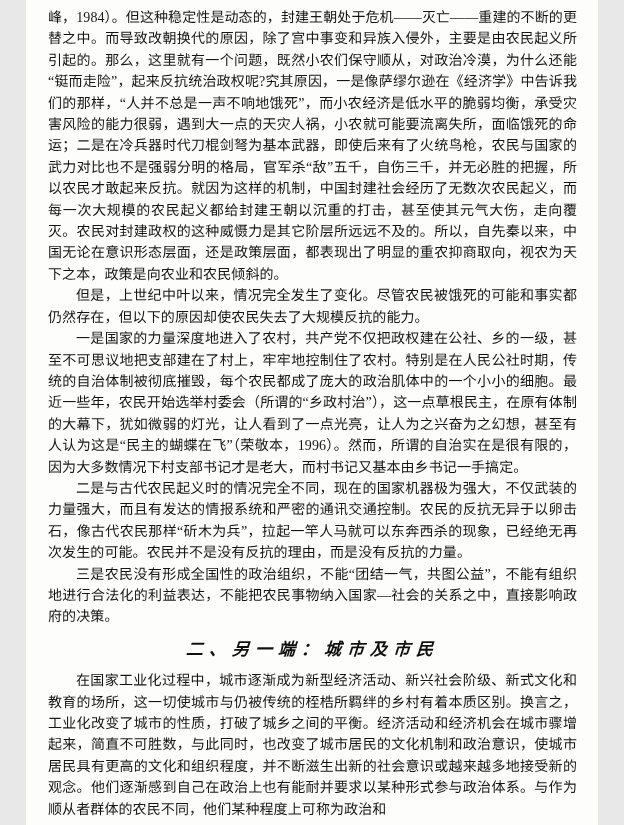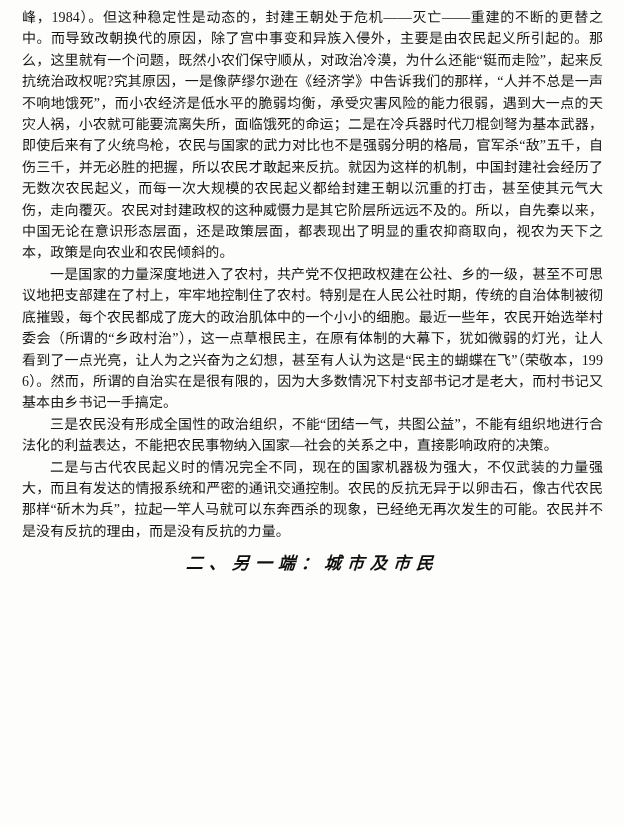--- a/index.html
+++ b/index.html
@@ -2,21 +2,21 @@
 <html lang="zh-CN"><head>
 <meta charset="utf-8">
 <style>
   html, body {
     margin: 0;
     padding: 0;
     background: #e8e8e8;
   }
   .page {
     position: relative;
-    width: 624px;
+    width: 572px;
     height: 825px;
     margin: 0 auto;
     box-sizing: border-box;
     background: #fdfdfc;
     padding: 7px 21px 0 22px;
     font-family: "Liberation Serif", "DejaVu Serif", serif;
     color: #151515;
     font-size: 14px;
     line-height: 21.4px;
     overflow: hidden;
@@ -40,17 +40,19 @@
     letter-spacing: 6px;
     transform: skewX(-4deg);
     color: #101010;
   }
 </style>
 </head>
 <body>
 
 <div class="page">
   <p class="para">峰，1984）。但这种稳定性是动态的，封建王朝处于危机——灭亡——重建的不断的更替之中。而导致改朝换代的原因，除了宫中事变和异族入侵外，主要是由农民起义所引起的。那么，这里就有一个问题，既然小农们保守顺从，对政治冷漠，为什么还能“铤而走险”，起来反抗统治政权呢?究其原因，一是像萨缪尔逊在《经济学》中告诉我们的那样，“人并不总是一声不响地饿死”，而小农经济是低水平的脆弱均衡，承受灾害风险的能力很弱，遇到大一点的天灾人祸，小农就可能要流离失所，面临饿死的命运；二是在冷兵器时代刀棍剑弩为基本武器，即使后来有了火统鸟枪，农民与国家的武力对比也不是强弱分明的格局，官军杀“敌”五千，自伤三千，并无必胜的把握，所以农民才敢起来反抗。就因为这样的机制，中国封建社会经历了无数次农民起义，而每一次大规模的农民起义都给封建王朝以沉重的打击，甚至使其元气大伤，走向覆灭。农民对封建政权的这种威慑力是其它阶层所远远不及的。所以，自先秦以来，中国无论在意识形态层面，还是政策层面，都表现出了明显的重农抑商取向，视农为天下之本，政策是向农业和农民倾斜的。</p>
+  <p class="para indent">但是，上世纪中叶以来，情况完全发生了变化。尽管农民被饿死的可能和事实都仍然存在，但以下的原因却使农民失去了大规模反抗的能力。</p>
   <p class="para indent">一是国家的力量深度地进入了农村，共产党不仅把政权建在公社、乡的一级，甚至不可思议地把支部建在了村上，牢牢地控制住了农村。特别是在人民公社时期，传统的自治体制被彻底摧毁，每个农民都成了庞大的政治肌体中的一个小小的细胞。最近一些年，农民开始选举村委会（所谓的“乡政村治”），这一点草根民主，在原有体制的大幕下，犹如微弱的灯光，让人看到了一点光亮，让人为之兴奋为之幻想，甚至有人认为这是“民主的蝴蝶在飞”（荣敬本，1996）。然而，所谓的自治实在是很有限的，因为大多数情况下村支部书记才是老大，而村书记又基本由乡书记一手搞定。</p>
+  <p class="para indent">二是与古代农民起义时的情况完全不同，现在的国家机器极为强大，不仅武装的力量强大，而且有发达的情报系统和严密的通讯交通控制。农民的反抗无异于以卵击石，像古代农民那样“斫木为兵”，拉起一竿人马就可以东奔西杀的现象，已经绝无再次发生的可能。农民并不是没有反抗的理由，而是没有反抗的力量。</p>
   <p class="para indent">三是农民没有形成全国性的政治组织，不能“团结一气，共图公益”，不能有组织地进行合法化的利益表达，不能把农民事物纳入国家—社会的关系之中，直接影响政府的决策。</p>
-  <p class="para indent">二是与古代农民起义时的情况完全不同，现在的国家机器极为强大，不仅武装的力量强大，而且有发达的情报系统和严密的通讯交通控制。农民的反抗无异于以卵击石，像古代农民那样“斫木为兵”，拉起一竿人马就可以东奔西杀的现象，已经绝无再次发生的可能。农民并不是没有反抗的理由，而是没有反抗的力量。</p>
   <h2 class="section-heading">二、另一端：城市及市民</h2>
+  <p class="para indent">在国家工业化过程中，城市逐渐成为新型经济活动、新兴社会阶级、新式文化和教育的场所，这一切使城市与仍被传统的桎梏所羁绊的乡村有着本质区别。换言之，工业化改变了城市的性质，打破了城乡之间的平衡。经济活动和经济机会在城市骤增起来，简直不可胜数，与此同时，也改变了城市居民的文化机制和政治意识，使城市居民具有更高的文化和组织程度，并不断滋生出新的社会意识或越来越多地接受新的观念。他们逐渐感到自己在政治上也有能耐并要求以某种形式参与政治体系。与作为顺从者群体的农民不同，他们某种程度上可称为政治和</p>
 </div>
 
 </body></html>

